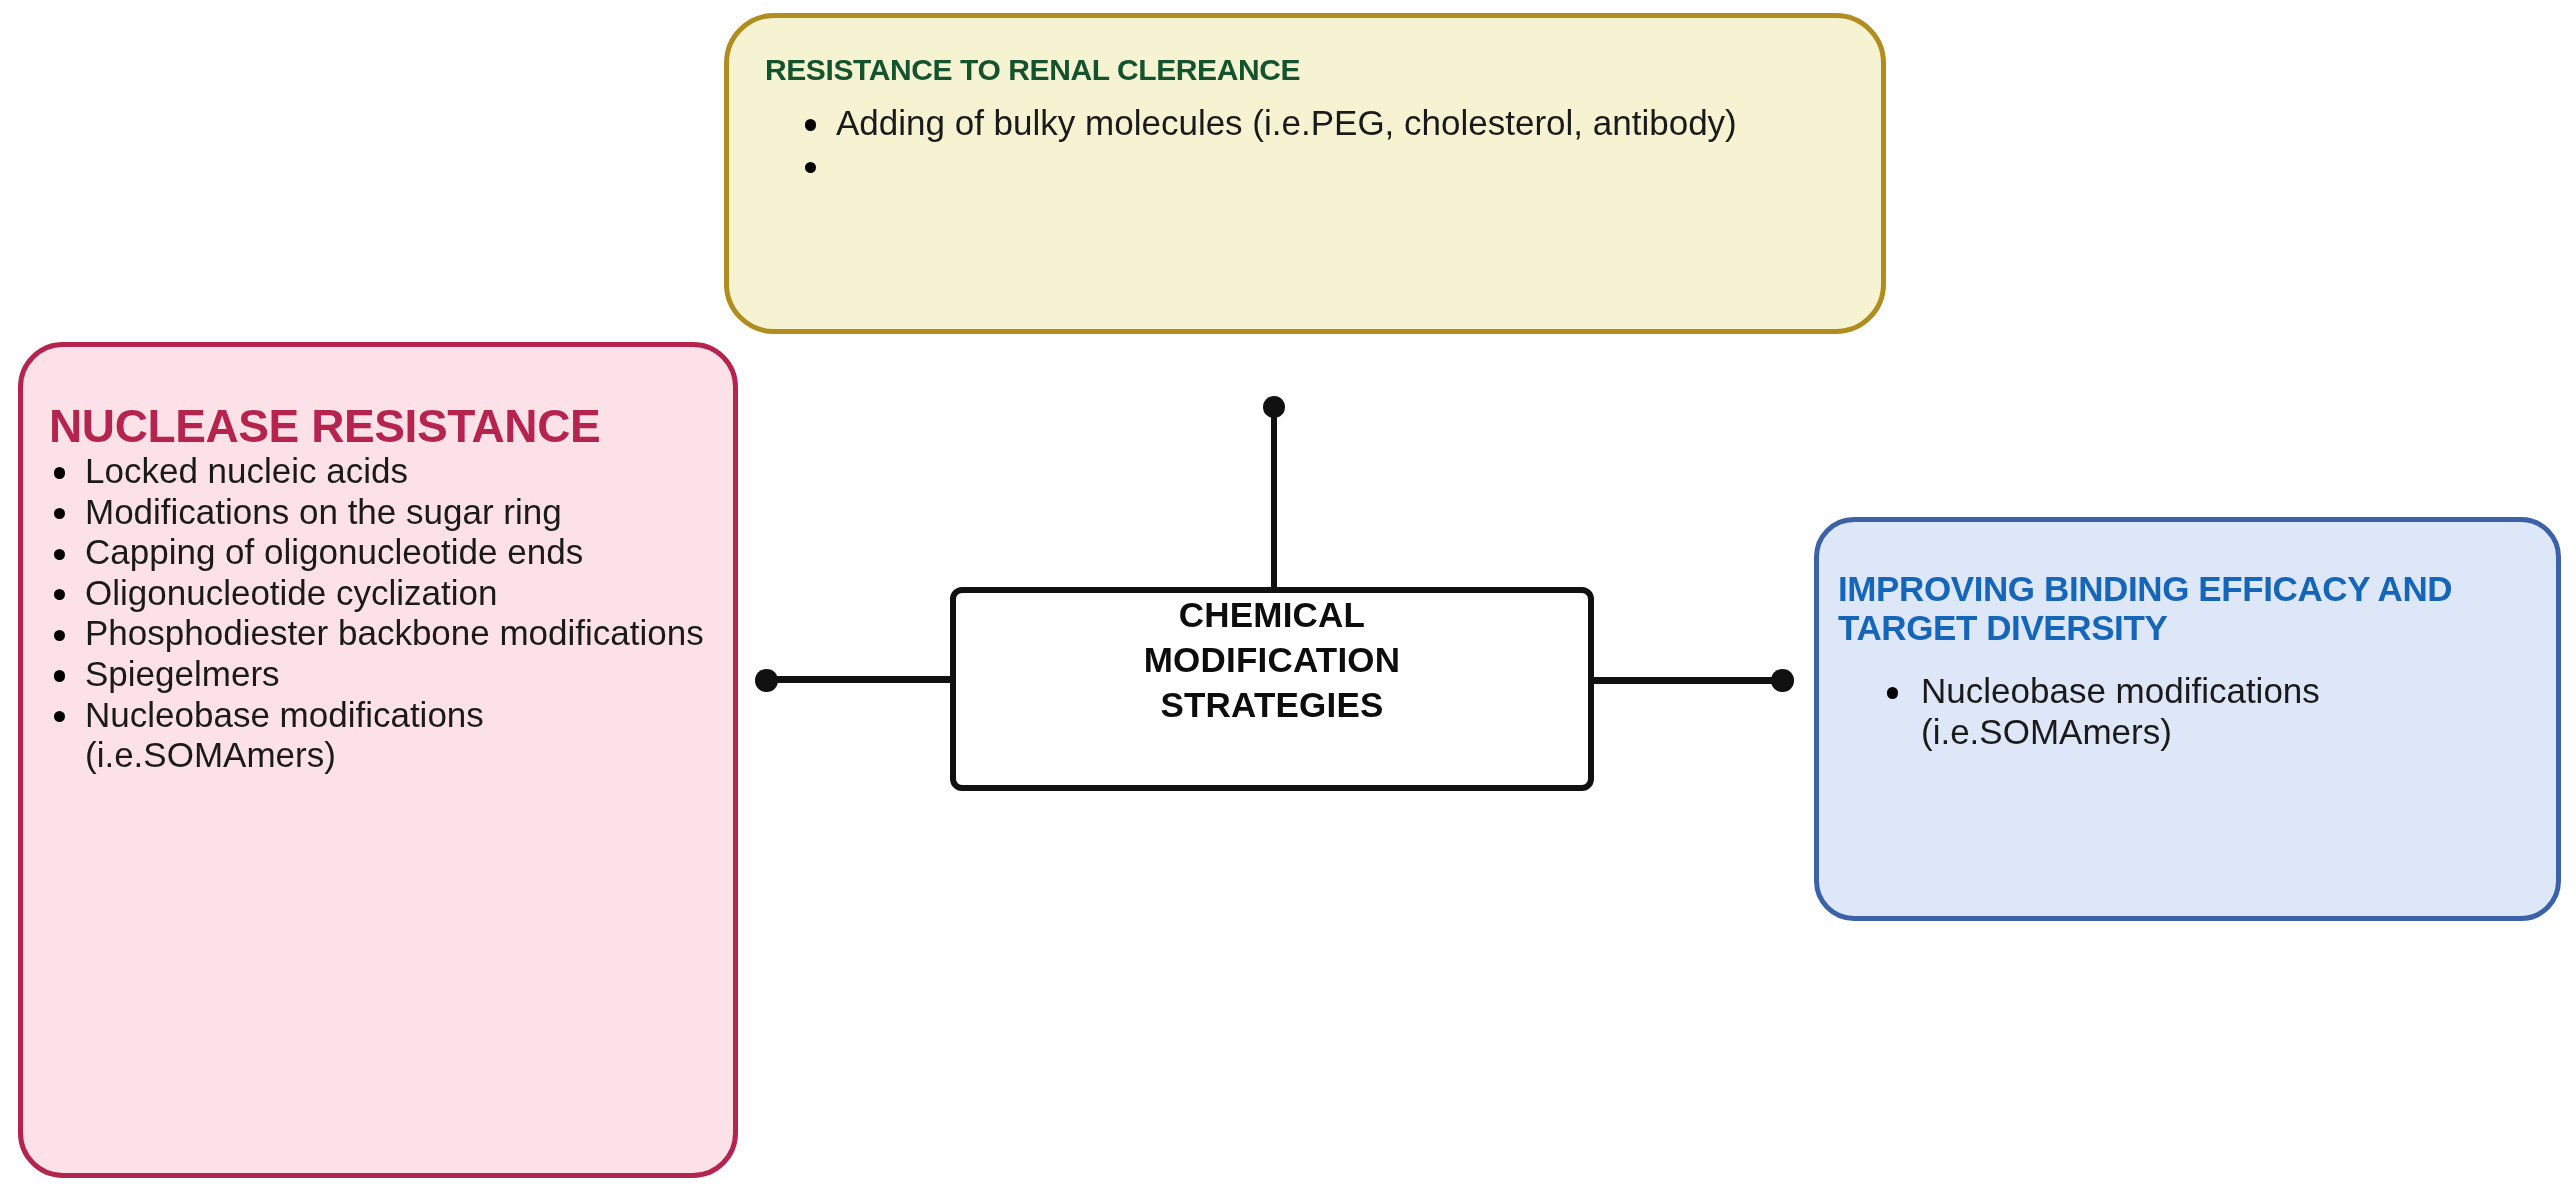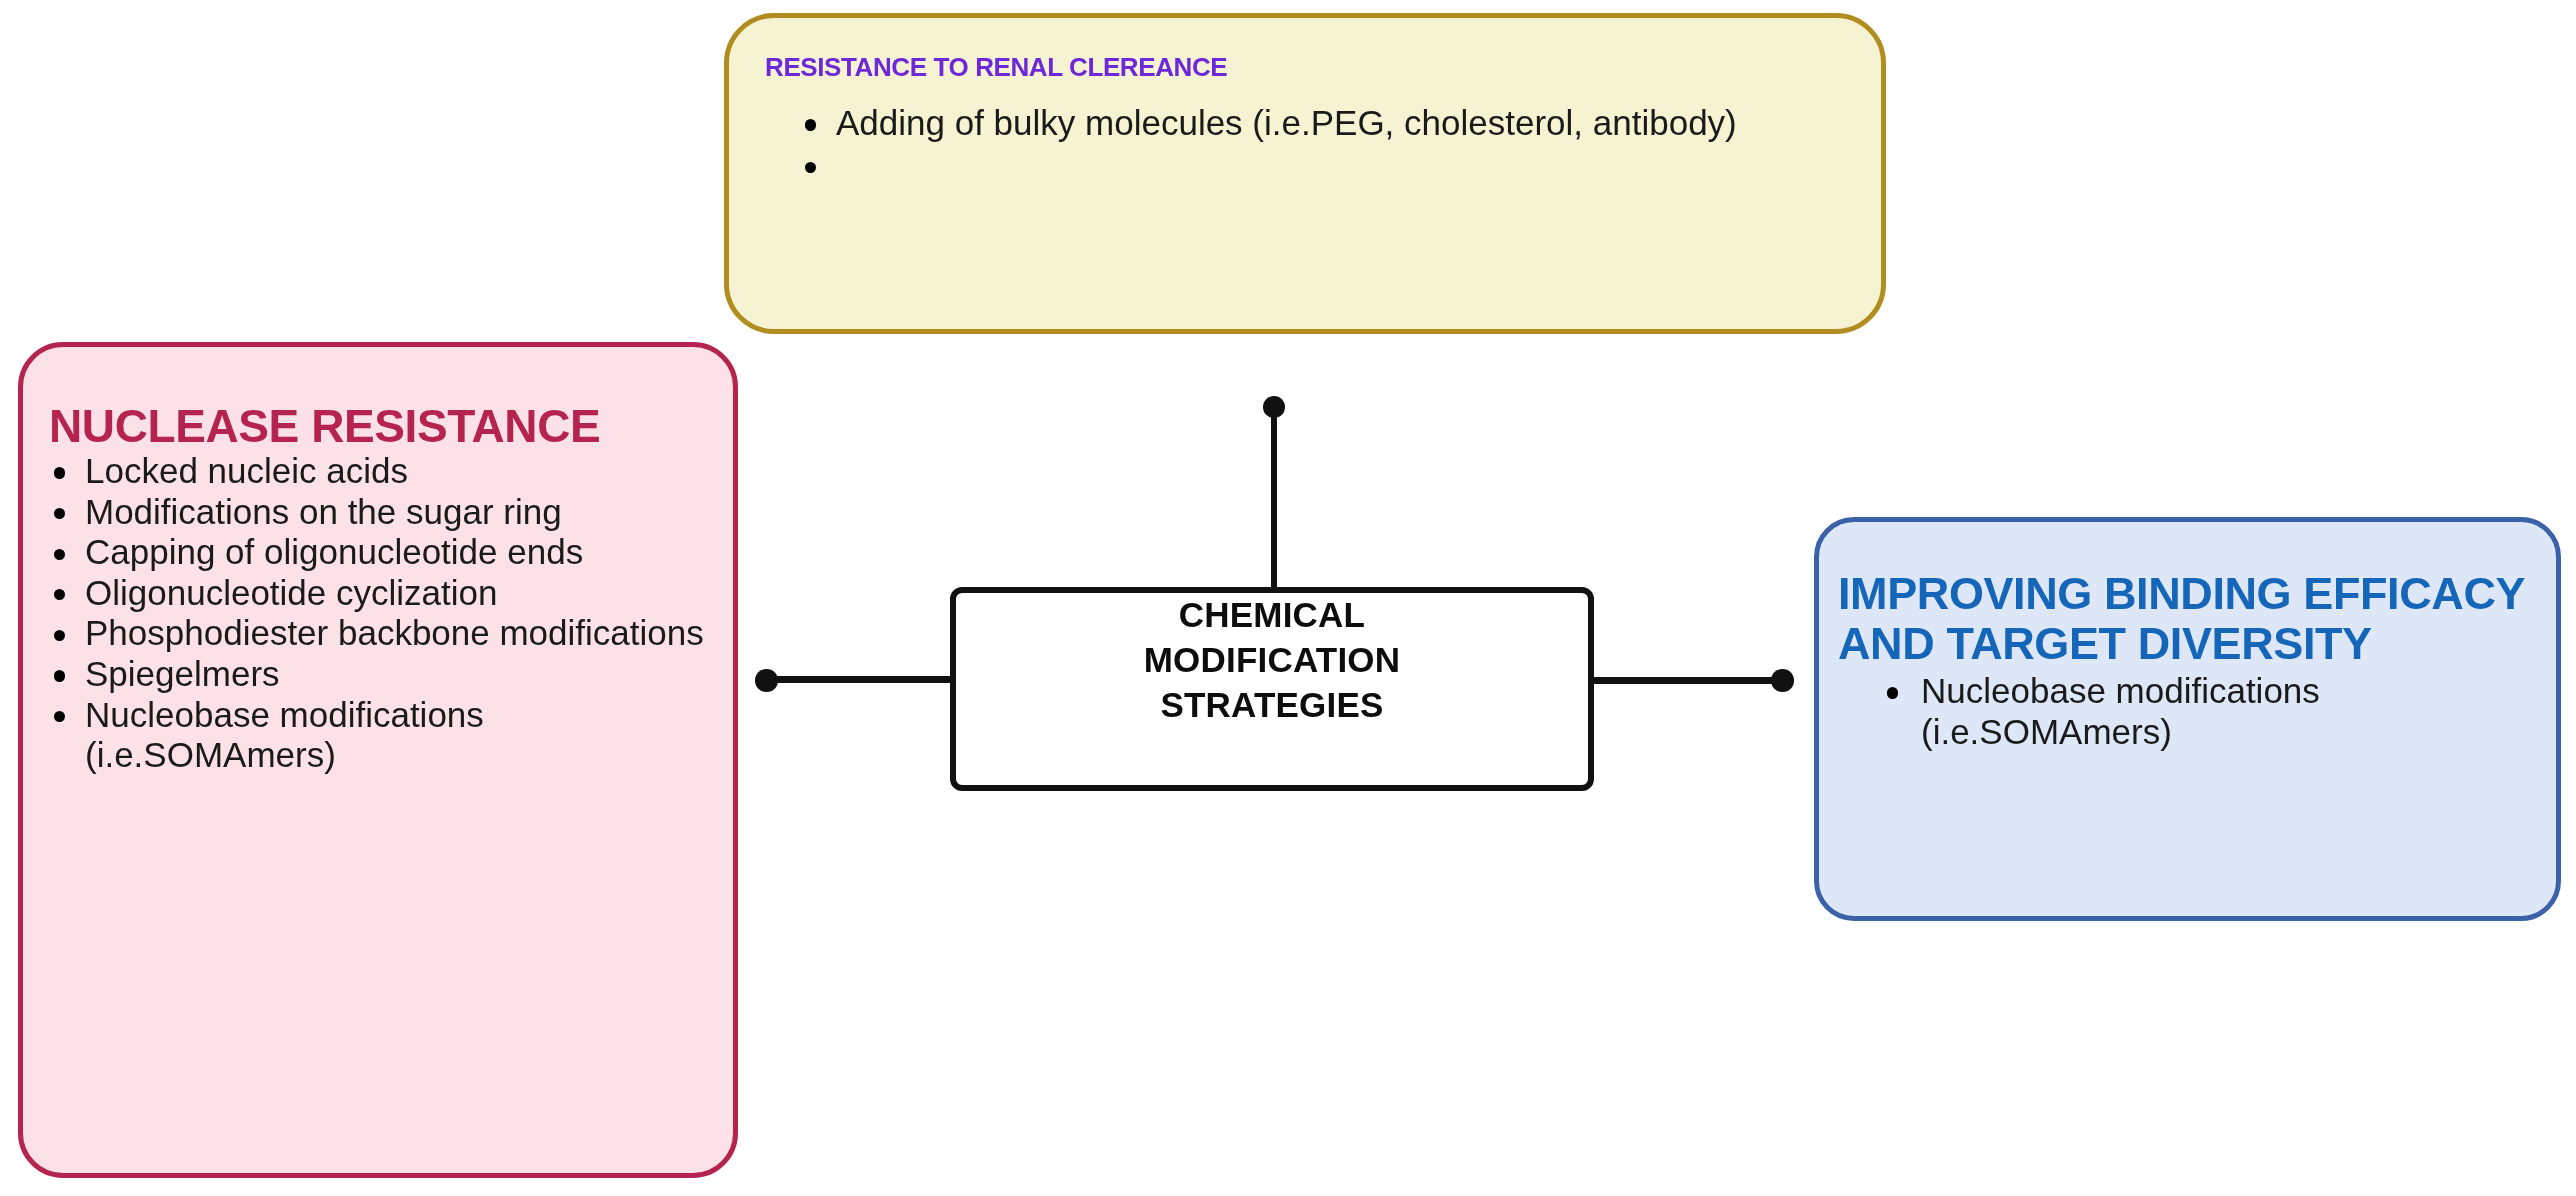--- a/index.html
+++ b/index.html
@@ -57,22 +57,22 @@
     height: 321px;
     background: #F6F3D2;
     border-width: 5.2px;
     border-color: #B08D1E;
     border-radius: 50px;
   }
   #box-renal .box-title {
     position: absolute;
     left: 36px;
     top: 35px;
-    font-size: 26px;
-    color: #6d28d9;
+    font-size: 30px;
+    color: #14532d;
   }
   #box-renal .bullets {
     position: absolute;
     left: 71px;
     top: 85px;
     width: 1080px;
     font-size: 35px;
   }
   #box-renal .bullets li { padding-left: 36px; margin-bottom: 1.7px; }
   #box-renal .bullets li .dot { left: 5.2px; top: 16.4px; width: 11.2px; height: 11.2px; }
@@ -114,21 +114,21 @@
     background: #DEE7F8;
     border-width: 5.2px;
     border-color: #3B62A8;
     border-radius: 40px;
   }
   #box-binding .box-title {
     position: absolute;
     left: 19px;
     top: 47px;
     width: 717px;
-    font-size: 45px;
+    font-size: 35px;
     color: #1565B8;
   }
   #box-binding .bullets {
     position: absolute;
     left: 52px;
     top: 149px;
     width: 682px;
     font-size: 35px;
   }
   #box-binding .bullets li { padding-left: 50px; margin-bottom: 0px; }

